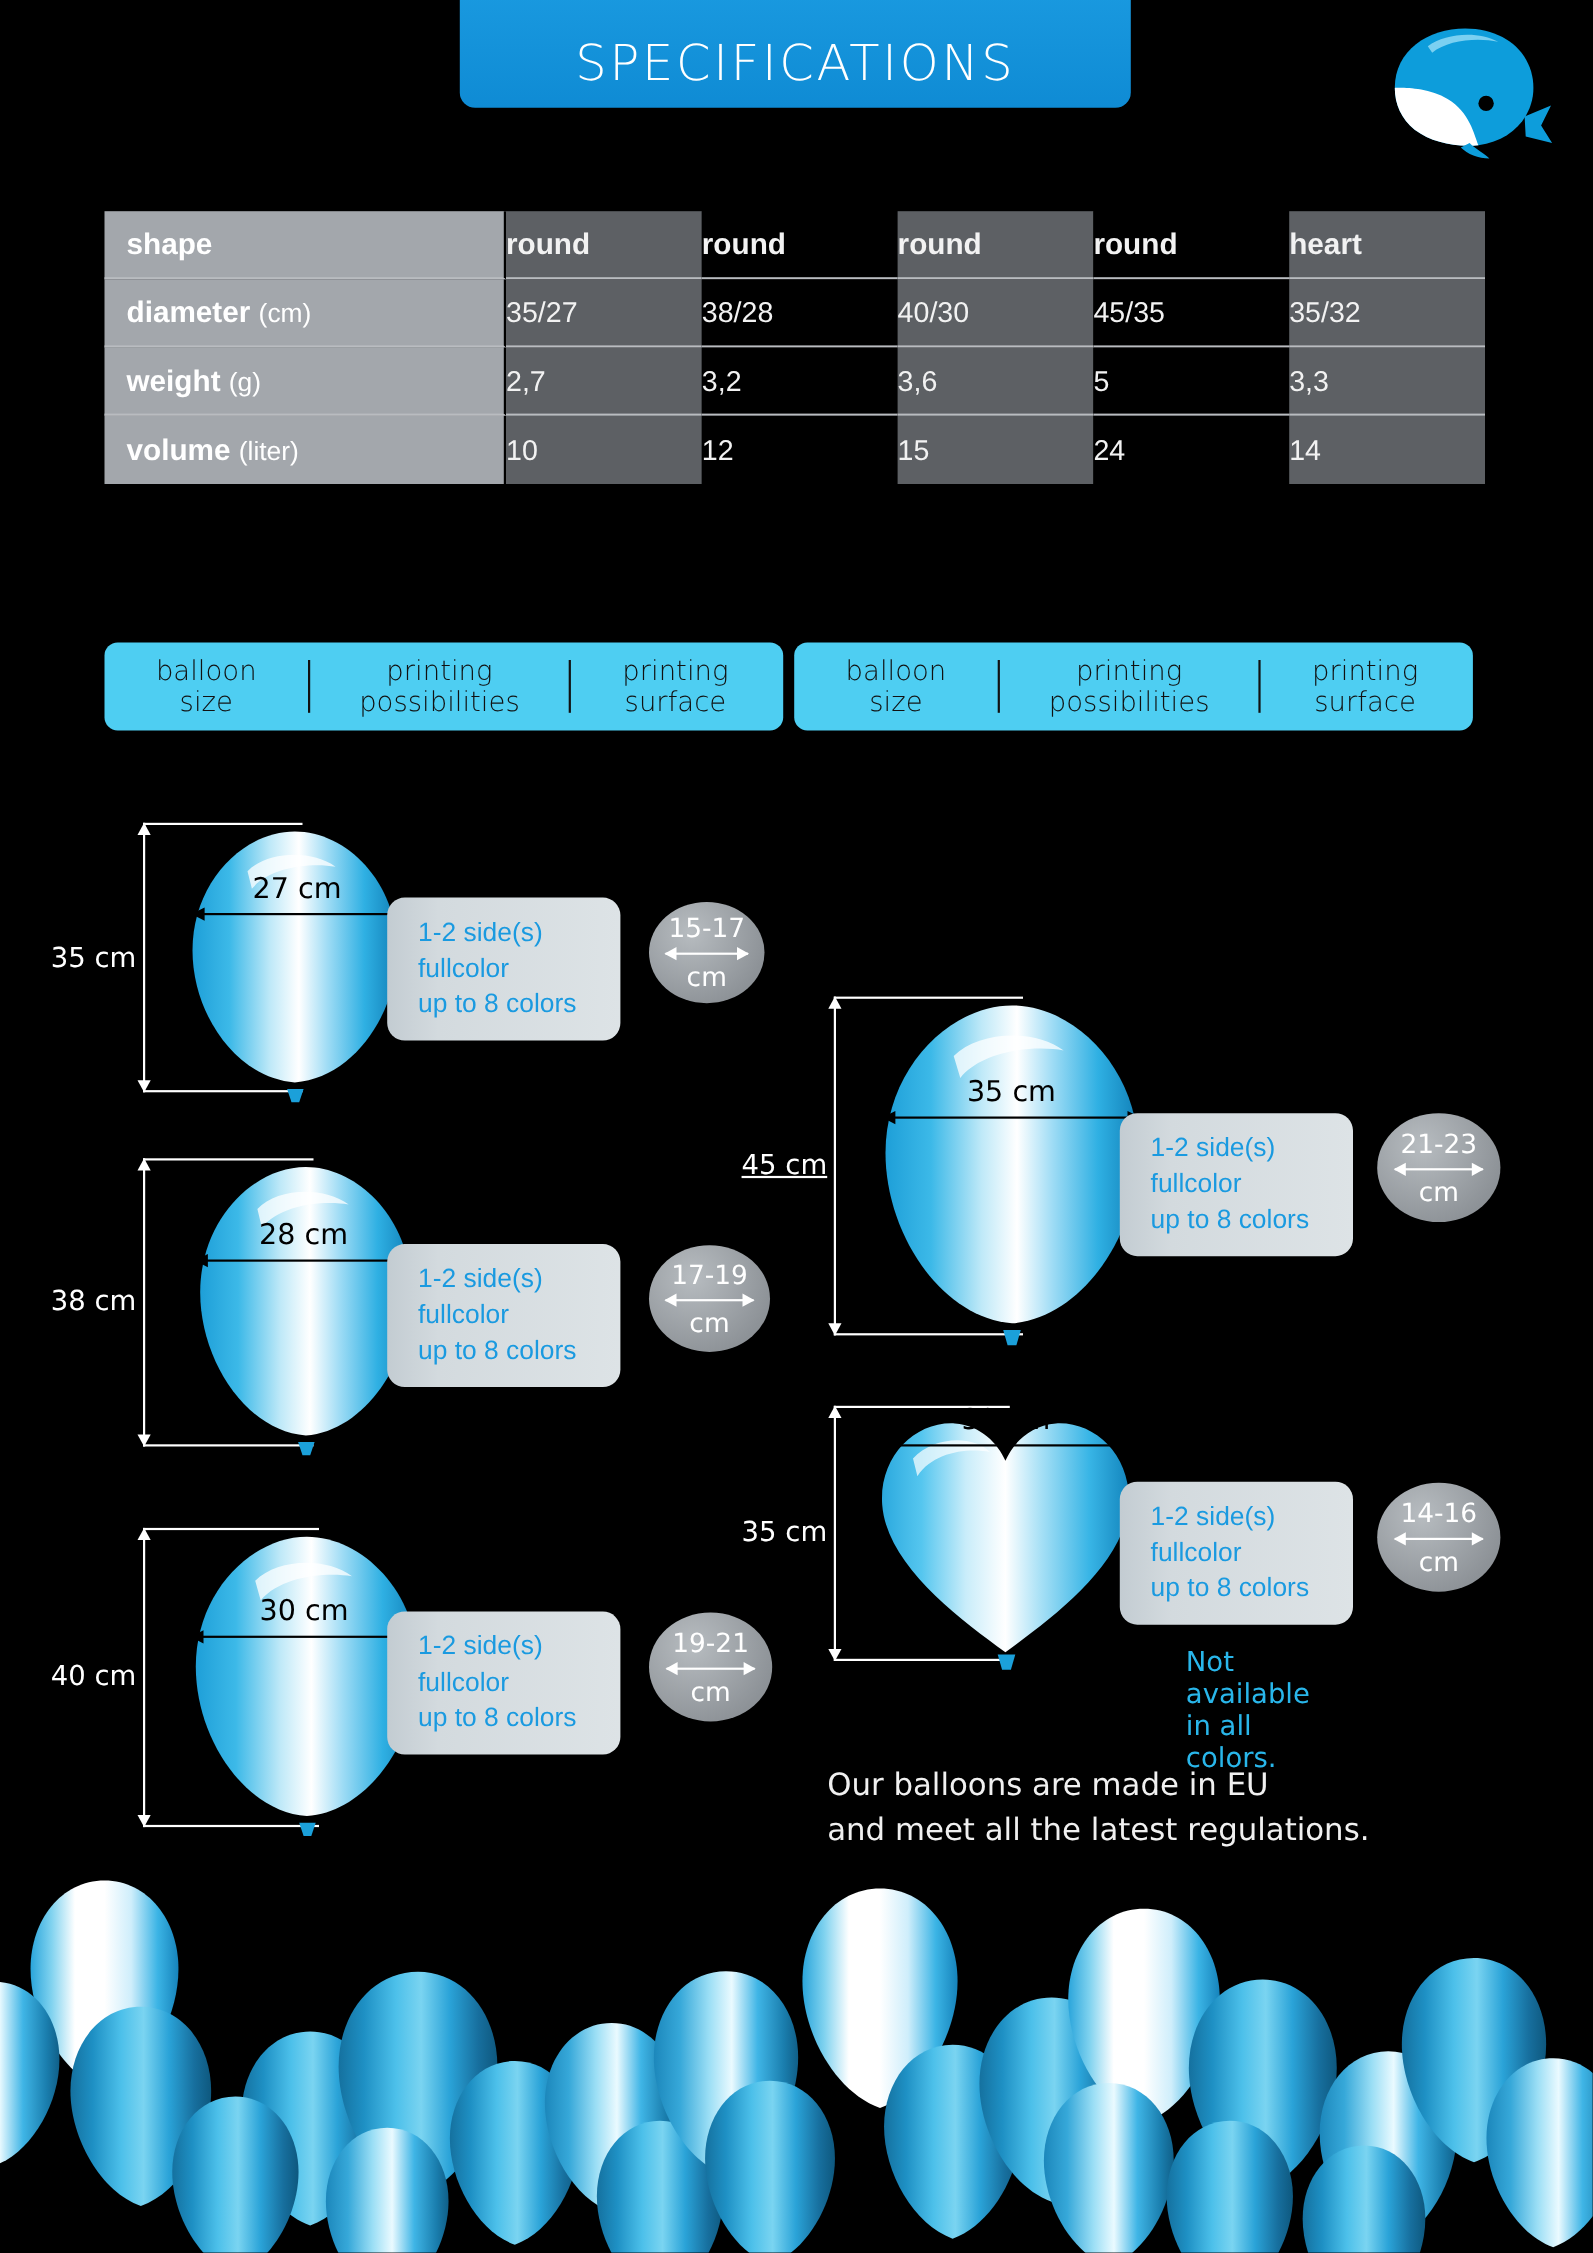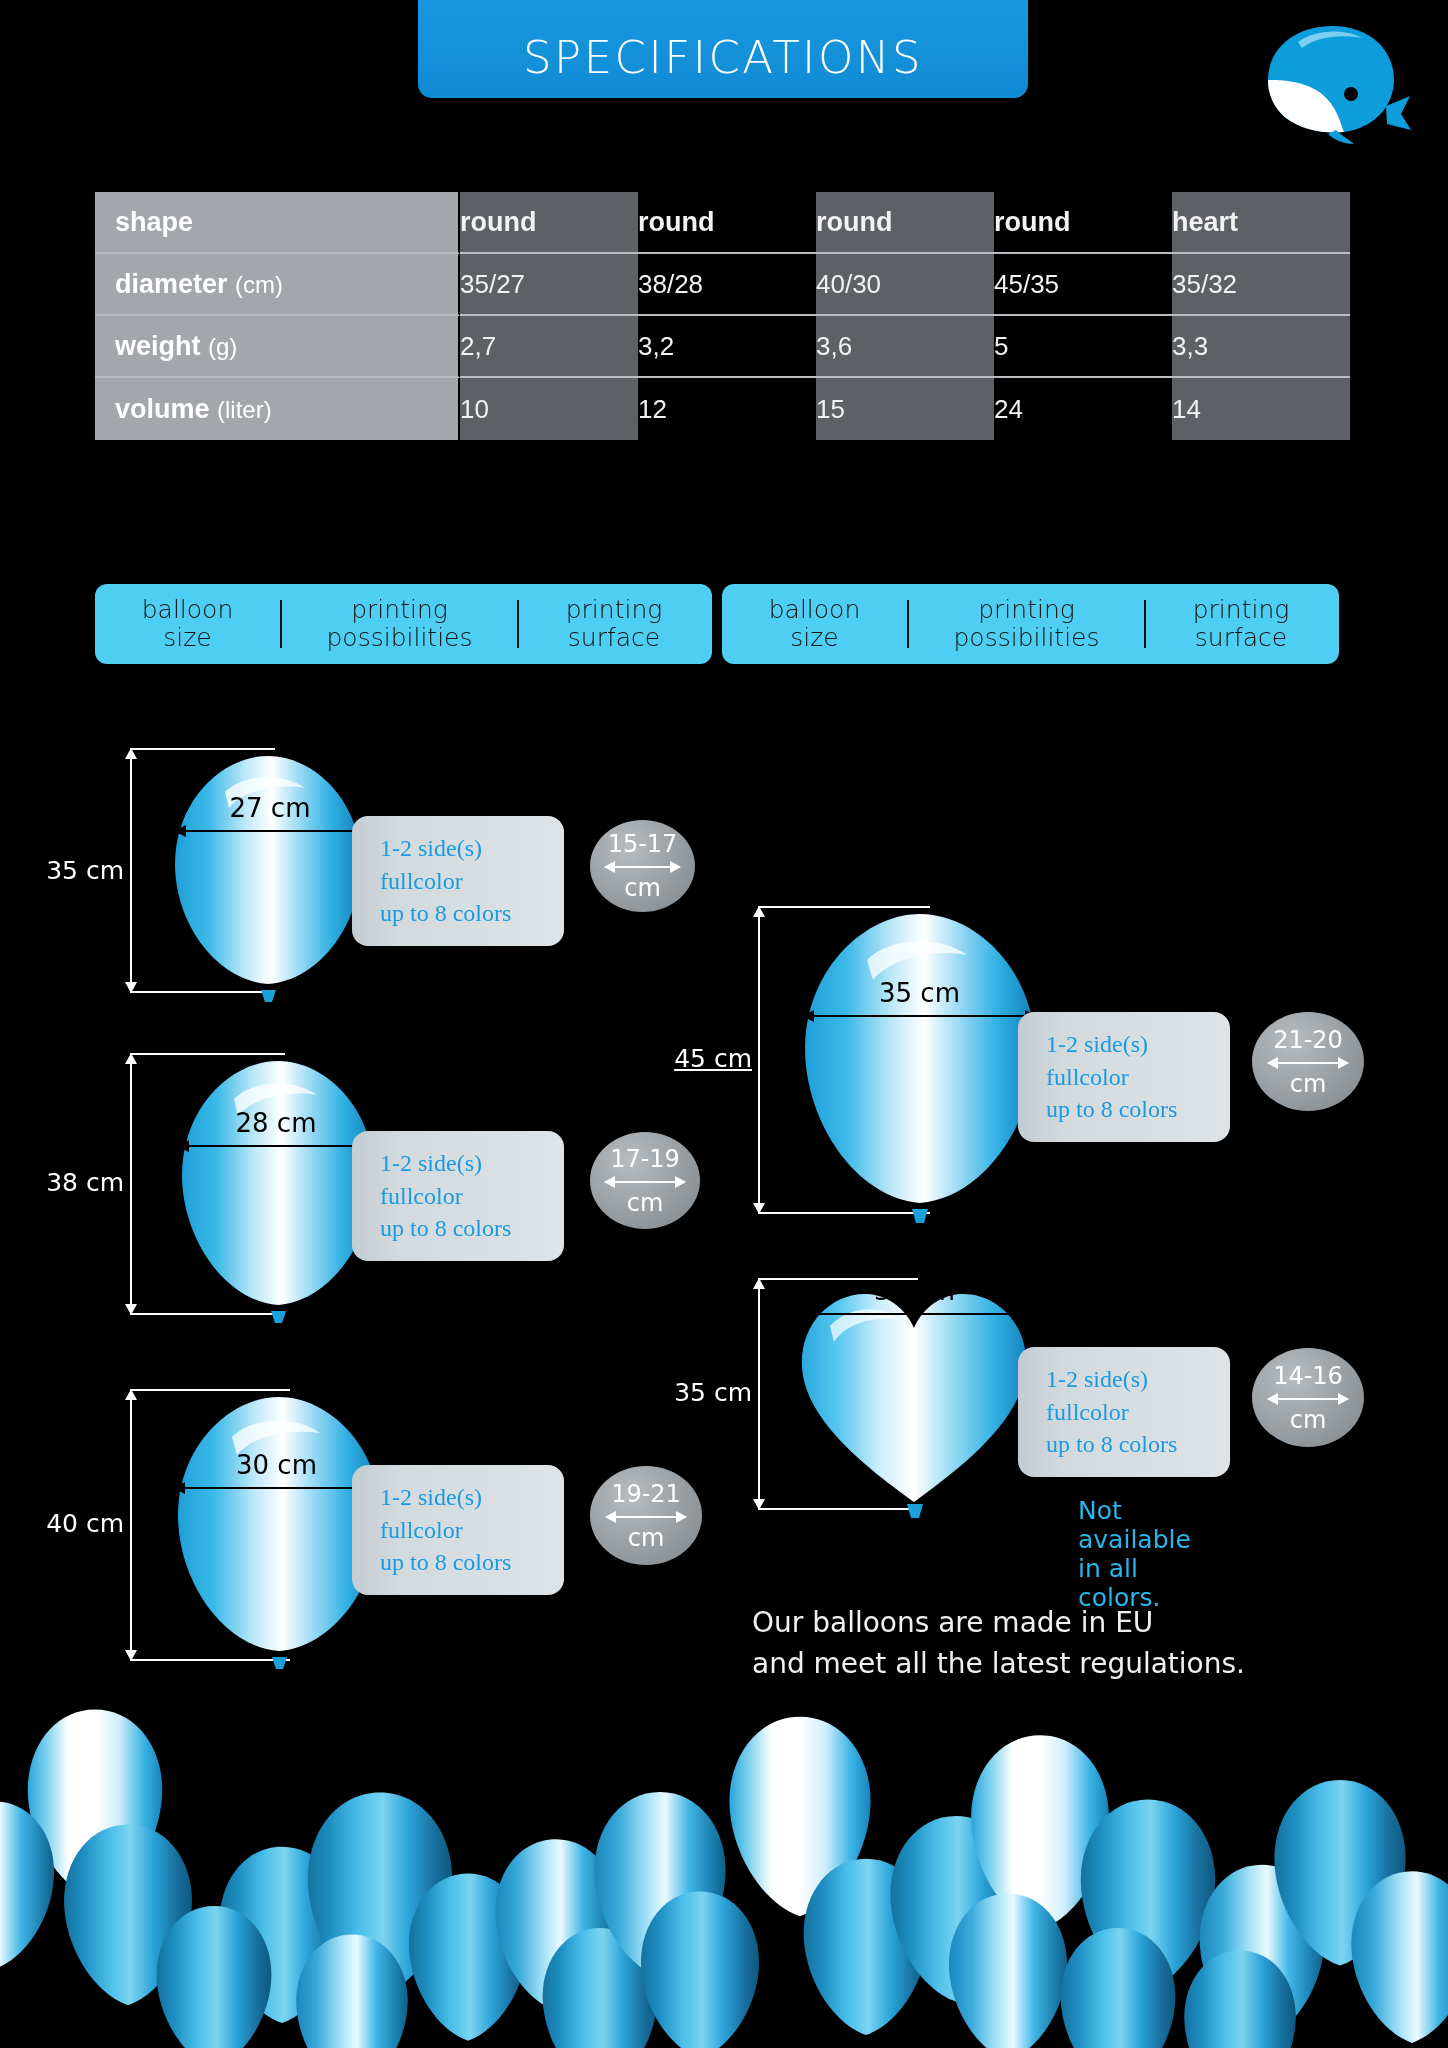--- a/index.html
+++ b/index.html
@@ -90,21 +90,21 @@
     position:absolute; top:-5px; width:0;height:0;
     border-top:6px solid transparent; border-bottom:6px solid transparent;
   }
   .dim-h .ah-l{ left:-1px; border-right:12px solid #000; }
   .dim-h .ah-r{ right:-1px; border-left:12px solid #000; }
 
   .callout{
     position:absolute; border-radius:16px;
     background:linear-gradient(90deg,#c3ccd2 0%, #d3dade 22%, #dde3e6 100%);
     color:#1a9ae0; font-size:24px; line-height:1.36; padding:16px 0 16px 28px;
-    font-family:Liberation Serif, serif;
+    font-family:Liberation Sans, sans-serif;
   }
 
   .surface-circle{
     position:absolute; border-radius:50%;
     background:radial-gradient(circle at 36% 30%, #b7bcc0, #8d9297 75%);
     display:flex; flex-direction:column; align-items:center; justify-content:center;
     color:#fff; font-size:24px; line-height:1.0;
     font-family:"DejaVu Sans", sans-serif;
   }
   .surface-circle .r1{ margin-bottom:2px; }
@@ -377,21 +377,21 @@
 
   <div class="dim-h" style="left:803px; top:1015px; width:233px;">
     <div class="ah-l"></div>
       <div class="ah-r"></div>
     <div class="lbl">35 cm</div>
   </div>
 
   <div class="callout" style="left:1018px; top:1012px; width:212px;">1-2 side(s)<br>fullcolor<br>up to 8 colors</div>
 
   <div class="surface-circle" style="left:1252px; top:1012px; width:112px; height:99px;">
-    <div class="r1">21-20</div>
+    <div class="r1">21-23</div>
     <div class="arr">
         <span class="l"></span>
         <span class="r"></span>
       </div>
     <div class="r2">cm</div>
   </div>
 </div>
 
 <div class="spec-row">
   <div class="dim-v" style="left:758px; top:1278px; height:232px;">

